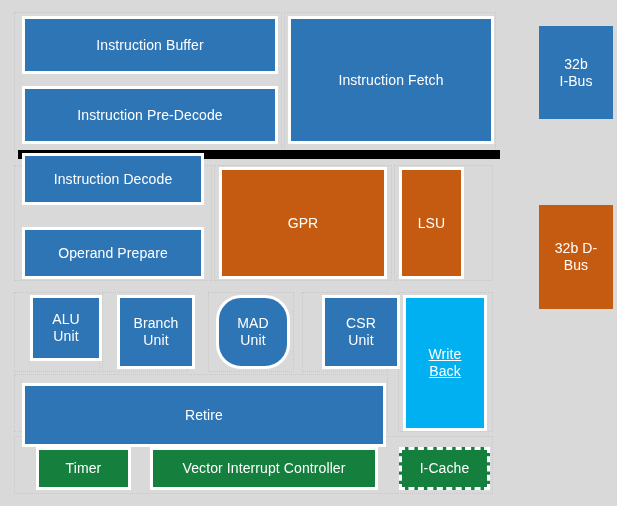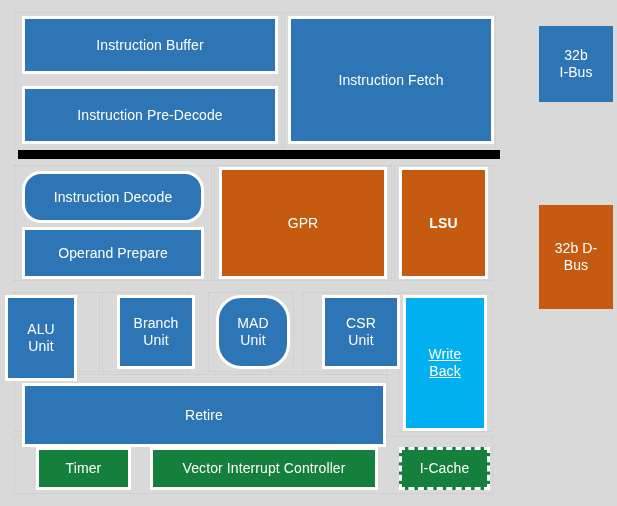--- a/index.html
+++ b/index.html
@@ -86,50 +86,50 @@
   </div>
 
   <div class="blk c-blue" style="left:22px; top:86px; width:256px; height:58px;">
     <span class="lbl">Instruction Pre-Decode</span>
   </div>
 
   <div class="blk c-blue" style="left:288px; top:16px; width:206px; height:128px;">
     <span class="lbl">Instruction Fetch</span>
   </div>
 
-  <div class="blk c-blue noborder" style="left:539px; top:26px; width:74px; height:76px;">
+  <div class="blk c-blue noborder" style="left:539px; top:26px; width:74px; height:93px;">
     <span>
       <span class="lbl">32b</span>
       <span class="lbl">I-Bus</span>
     </span>
   </div>
 
   <div class="busbar" style="left:18px; top:150px; width:482px; height:9px;"></div>
 
-  <div class="blk c-blue" style="left:22px; top:171px; width:182px; height:52px;border-radius:19px;">
+  <div class="blk c-blue" style="left:22px; top:153px; width:182px; height:52px;">
     <span class="lbl">Instruction Decode</span>
   </div>
 
   <div class="blk c-blue" style="left:22px; top:227px; width:182px; height:52px;">
     <span class="lbl">Operand Prepare</span>
   </div>
 
   <div class="blk c-orange" style="left:219px; top:167px; width:168px; height:112px;">
     <span class="lbl">GPR</span>
   </div>
 
-  <div class="blk c-orange" style="left:399px; top:167px; width:89px; height:112px;font-weight:bold;">
+  <div class="blk c-orange" style="left:399px; top:167px; width:65px; height:112px;">
     <span class="lbl">LSU</span>
   </div>
 
   <div class="blk c-orange noborder" style="left:539px; top:205px; width:74px; height:104px;">
     <span class="lbl">32b D-Bus</span>
   </div>
 
-  <div class="blk c-blue" style="left:5px; top:295px; width:72px; height:86px;align-items:center;">
+  <div class="blk c-blue" style="left:30px; top:295px; width:72px; height:66px;align-items:center;">
     <span>
       <span class="lbl">ALU</span>
       <span class="lbl">Unit</span>
     </span>
   </div>
 
   <div class="blk c-blue" style="left:117px; top:295px; width:78px; height:74px;">
     <span>
       <span class="lbl">Branch</span>
       <span class="lbl">Unit</span>

